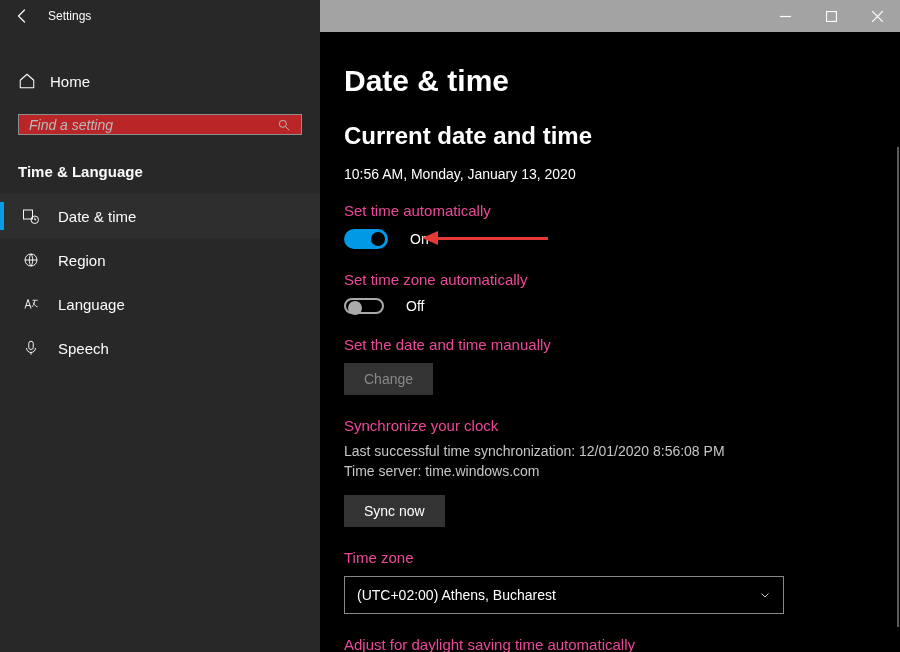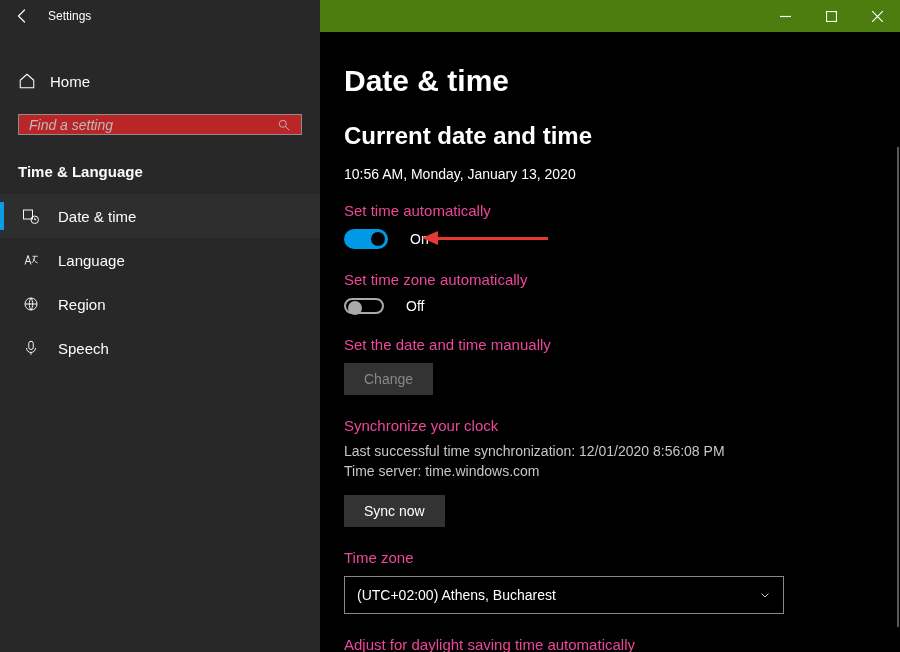--- a/index.html
+++ b/index.html
@@ -10,21 +10,21 @@
     width: 900px;
     height: 652px;
     overflow: hidden;
     user-select: none;
   }
   
   .titlebar {
     height: 32px;
     display: flex;
     align-items: center;
-    background: #4d7c0f;
+    background: #a3a3a3;
     position: relative;
   }
   .titlebar-left {
     width: 320px;
     height: 100%;
     display: flex;
     align-items: center;
     background: #1e1e1e;
   }
   .back-btn {
@@ -241,31 +241,31 @@
     <div class="nav-item active">
       <svg class="ico" viewBox="0 0 24 24">
           <rect x="2" y="4" width="12" height="12" stroke="#fff" fill="none" stroke-width="1.3"></rect>
           <circle cx="17" cy="17" r="5" stroke="#fff" fill="none" stroke-width="1.3"></circle>
           <path d="M17 14v3h2" stroke="#fff" fill="none" stroke-width="1.3"></path>
         </svg>
       <span class="nav-lbl">Date &amp; time</span>
     </div>
     <div class="nav-item">
       <svg class="ico" viewBox="0 0 24 24">
+          <circle cx="12" cy="12" r="8" stroke="#fff" fill="none" stroke-width="1.3"></circle>
+          <path d="M4 12h16 M12 4c3 4 3 12 0 16 M12 4c-3 4-3 12 0 16" stroke="#fff" fill="none" stroke-width="1.3"></path>
+        </svg>
+      <span class="nav-lbl">Region</span>
+    </div>
+    <div class="nav-item">
+      <svg class="ico" viewBox="0 0 24 24">
           <path d="M4 18 L8 6 L12 18 M5.5 14 H10.5" stroke="#fff" fill="none" stroke-width="1.3"></path>
           <path d="M14 7 h7 M17 7 c0 4 -2 7 -4 9 M15 10 c1 3 3 5 6 6" stroke="#fff" fill="none" stroke-width="1.1"></path>
         </svg>
       <span class="nav-lbl">Language</span>
-    </div>
-    <div class="nav-item">
-      <svg class="ico" viewBox="0 0 24 24">
-          <circle cx="12" cy="12" r="8" stroke="#fff" fill="none" stroke-width="1.3"></circle>
-          <path d="M4 12h16 M12 4c3 4 3 12 0 16 M12 4c-3 4-3 12 0 16" stroke="#fff" fill="none" stroke-width="1.3"></path>
-        </svg>
-      <span class="nav-lbl">Region</span>
     </div>
     <div class="nav-item">
       <svg class="ico" viewBox="0 0 24 24">
           <rect x="9" y="3" width="6" height="11" rx="3" stroke="#fff" fill="none" stroke-width="1.3"></rect>
           <path d="M6 12a6 6 0 0 0 12 0 M12 18v3" stroke="#fff" fill="none" stroke-width="1.3"></path>
         </svg>
       <span class="nav-lbl">Speech</span>
     </div>
   </div>
 

